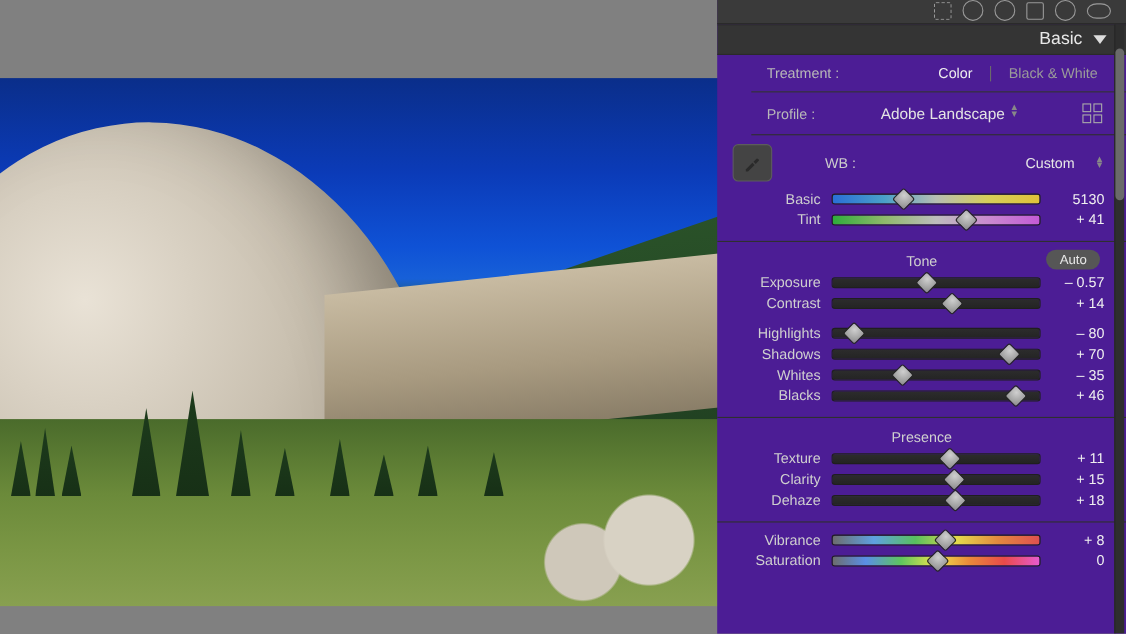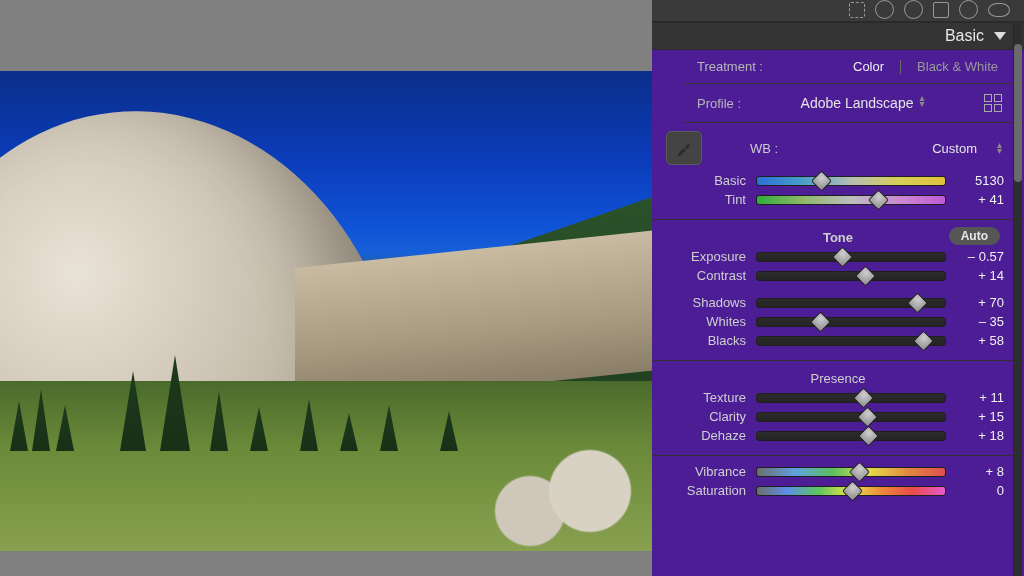--- a/index.html
+++ b/index.html
@@ -172,21 +172,21 @@
     background: radial-gradient(circle at 35% 30%, #cfcfcf, #8a8a8a);
     border:1px solid #272727; border-radius:2.5px;
     transform: translateY(-50%) rotate(45deg);
   }
   .grad-temp { background: linear-gradient(90deg,#2a6fd6,#4aa0c8,#b7bdb3,#d6cf5a,#e0c23a); }
   .grad-tint { background: linear-gradient(90deg,#2fae3b,#8fb86b,#bdbdbd,#c98bd0,#c45ad6); }
   .grad-vib  { background: linear-gradient(90deg,#6d6d6d,#5fa1e1 20%,#58c05e 40%,#e4da4c 60%,#e2893f 80%,#e05050); }
   .grad-sat  { background: linear-gradient(90deg,#6d6d6d,#5a8fe6 16%,#5ec65e 33%,#ece34d 50%,#ea8a3a 66%,#ea4a4a 83%,#e85bd0); }
   .group-gap { height:8px; }
   .group-title { text-align:center; color:#cfcfcf; padding:6px 0 2px; font-size:13px; }
-  .tone-head { position:relative;font-weight:bold; }
+  .tone-head { position:relative; }
   .auto-pill {
     position:absolute; right:24px; top:3px;
     background:#565656; color:#e8e8e8; padding:2px 12px; border-radius:10px; font-size:12px;
   }
   .tone-block { border-bottom:1px solid #2f2f2f; padding:4px 0 10px;}
   .presence-block { border-bottom:1px solid #2f2f2f; padding:4px 0 10px;}
   .vibsat-block { padding:6px 0 8px; }
   .bottom-head { display:flex; justify-content:flex-end; align-items:center; padding:5px 18px 0 0; background:#343434; border-top:1px solid #2a2a2a;}
   .bottom-head .title { color:#e3e3e3; font-size:15px; margin-right:10px;}
 </style>
@@ -301,39 +301,46 @@
         </div>
       <div class="slider-row">
           <span class="sl">Contrast</span>
           <div class="track plain">
             <div class="thumb" style="left:57%"></div>
           </div>
           <span class="val">+ 14</span>
         </div>
       <div class="group-gap"></div>
       <div class="slider-row">
+          <span class="sl">Highlights</span>
+          <div class="track plain">
+            <div class="thumb" style="left:10%"></div>
+          </div>
+          <span class="val">– 80</span>
+        </div>
+      <div class="slider-row">
           <span class="sl">Shadows</span>
           <div class="track plain">
             <div class="thumb" style="left:85%"></div>
           </div>
           <span class="val">+ 70</span>
         </div>
       <div class="slider-row">
           <span class="sl">Whites</span>
           <div class="track plain">
             <div class="thumb" style="left:33%"></div>
           </div>
           <span class="val">– 35</span>
         </div>
       <div class="slider-row">
           <span class="sl">Blacks</span>
           <div class="track plain">
             <div class="thumb" style="left:88%"></div>
           </div>
-          <span class="val">+ 58</span>
+          <span class="val">+ 46</span>
         </div>
     </div>
 
     <div class="presence-block">
       <div class="group-title">Presence</div>
       <div class="slider-row">
           <span class="sl">Texture</span>
           <div class="track plain">
             <div class="thumb" style="left:56%"></div>
           </div>

